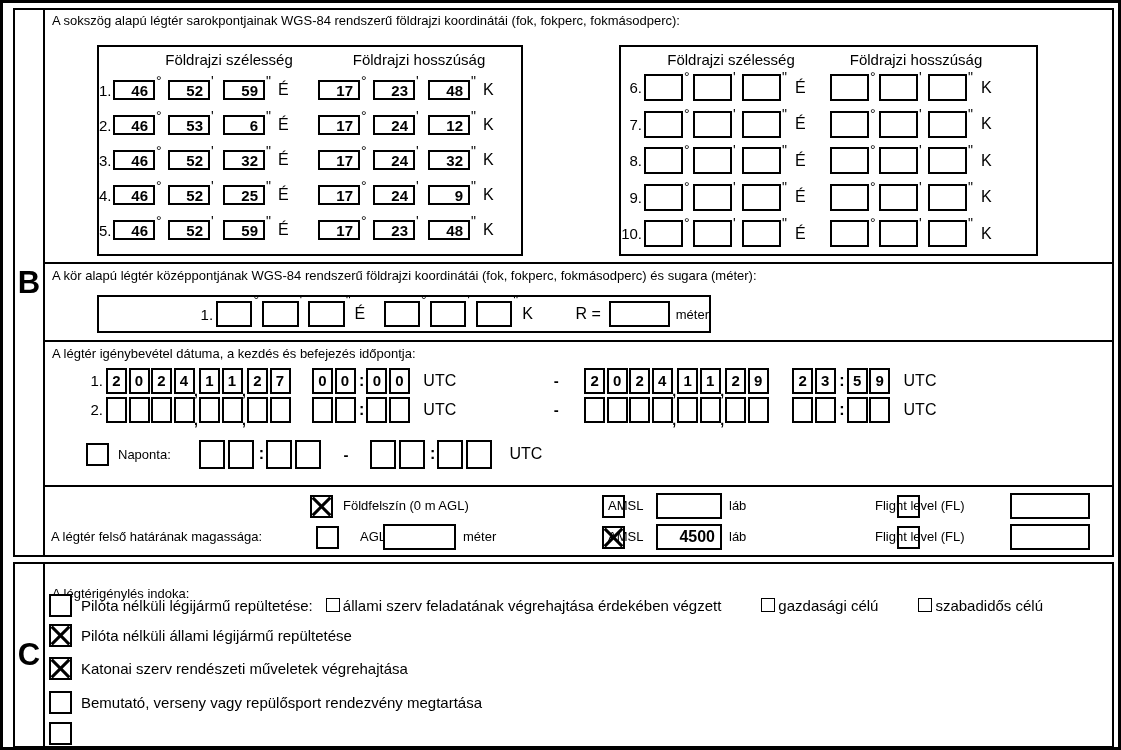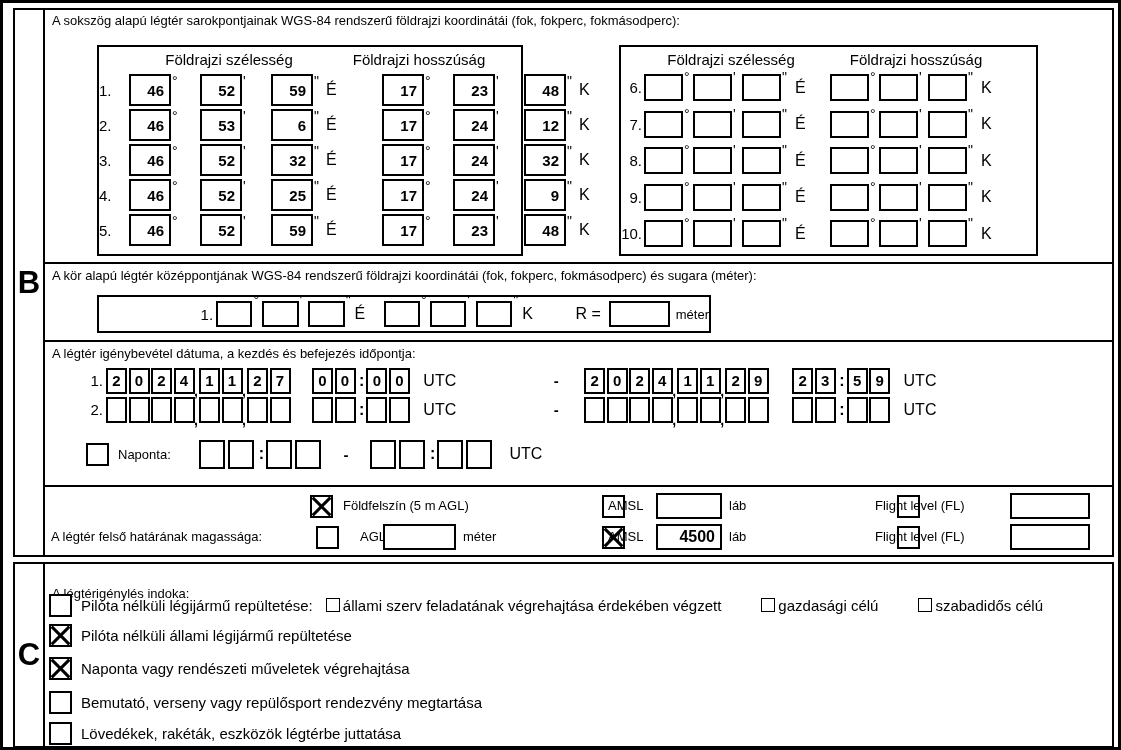--- a/index.html
+++ b/index.html
@@ -18,21 +18,21 @@
   
   .coord-table{position:absolute;border:2px solid #000;}
   .thdr{position:absolute;top:4px;text-align:center;font-size:15px;}
   .crow{position:absolute;display:flex;align-items:center;}
   .cnum{font-size:15px;text-align:right;white-space:nowrap;}
   .cbox{display:inline-flex;align-items:center;justify-content:flex-end;border:2px solid #000;font-weight:bold;font-size:15px;padding-right:5px;background:#fff;}
   .cmark{align-self:flex-start;font-size:14px;line-height:12px;margin-top:-3px;padding-left:1px;}
   .cdir{font-size:16px;}
   .rleft{left:0;height:24px;}
   .rleft .cnum{width:12px;margin-right:2px;}
-  .rleft .cbox{width:42px;height:32px;margin-left:16px;}
+  .rleft .cbox{width:42px;height:20px;}
   .rleft .cmark{width:13px;}
   .rleft .cdir{width:15px;}
   .rleft .cdir.n{margin-right:25px;}
   .rright{left:0;height:27px;}
   .rright .cnum{width:21px;margin-right:2px;}
   .rright .cbox{width:39px;height:27px;}
   .rright .cmark{width:10px;}
   .rright .cdir{width:15px;margin-left:4px;}
   .rright .cdir.n{margin-right:20px;}
   
@@ -396,21 +396,21 @@
           <span class="ncell"></span>
           <span class="ncell"></span>
         </span>
         <span class="utcl" style="margin-left:14px;">UTC</span>
       </div>
 
       <div class="hdiv" style="top:475px;"></div>
 
       <div class="altrow" style="top:483px;">
         <span class="cb abs checked" style="left:265px;top:2px;"></span>
-        <span class="t15 abs" style="left:298px;top:5px;">Földfelszín (5 m AGL)</span>
+        <span class="t15 abs" style="left:298px;top:5px;">Földfelszín (0 m AGL)</span>
         <span class="cb abs" style="left:530px;top:2px;"></span>
         <span class="t15 abs" style="left:563px;top:5px;">AMSL</span>
         <span class="vbox abs" style="left:611px;top:0;width:66px;"></span>
         <span class="t15 abs" style="left:684px;top:5px;">láb</span>
         <span class="cb abs" style="left:797px;top:2px;"></span>
         <span class="t15 abs" style="left:830px;top:5px;">Flight level (FL)</span>
         <span class="vbox abs" style="left:965px;top:0;width:80px;"></span>
       </div>
 
       <div class="altrow" style="top:514px;">
@@ -445,27 +445,26 @@
             <span class="rsub">gazdasági célú</span>
             <span class="cb sm" style="margin-left:40px"></span>
             <span class="rsub">szabadidős célú</span>
           </div>
           <div class="creason" style="top:59px">
             <span class="cb checked"></span>
             <span class="rlabel">Pilóta nélküli állami légijármű repültetése</span>
           </div>
           <div class="creason" style="top:92px">
             <span class="cb checked"></span>
-            <span class="rlabel">Naponta vagy rendészeti műveletek végrehajtása</span>
+            <span class="rlabel">Katonai szerv rendészeti műveletek végrehajtása</span>
           </div>
           <div class="creason" style="top:126px">
             <span class="cb"></span>
             <span class="rlabel">Bemutató, verseny vagy repülősport rendezvény megtartása</span>
           </div>
           <div class="creason" style="top:157px">
             <span class="cb"></span>
-            <span class="rlabel">Lövedékek, rakéták, eszközök légtérbe juttatása</span>
           </div>
         </div>
     </div>
   </section>
 
 </div>
 
 </body></html>

